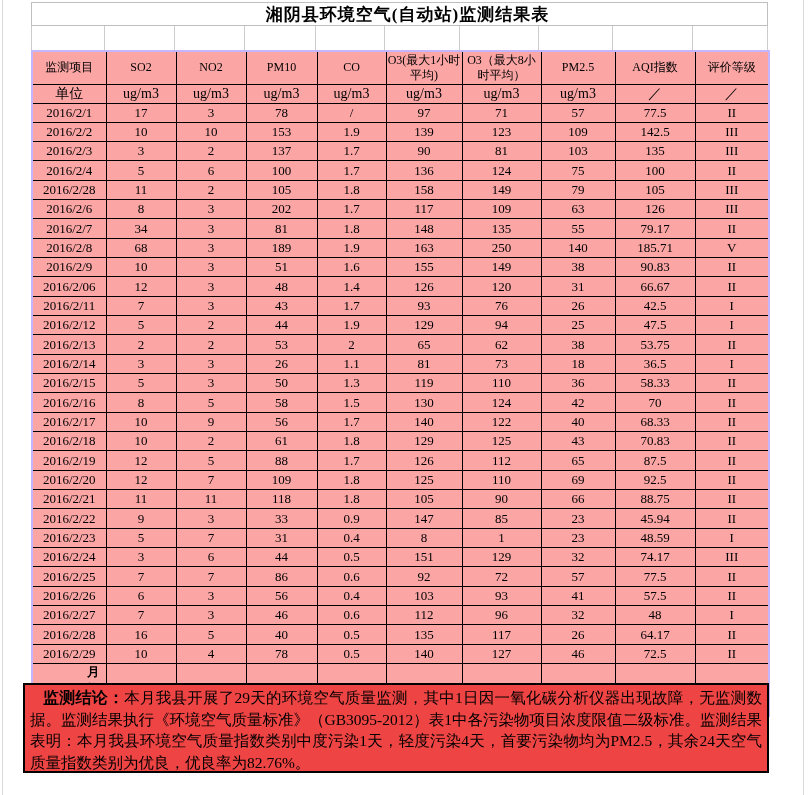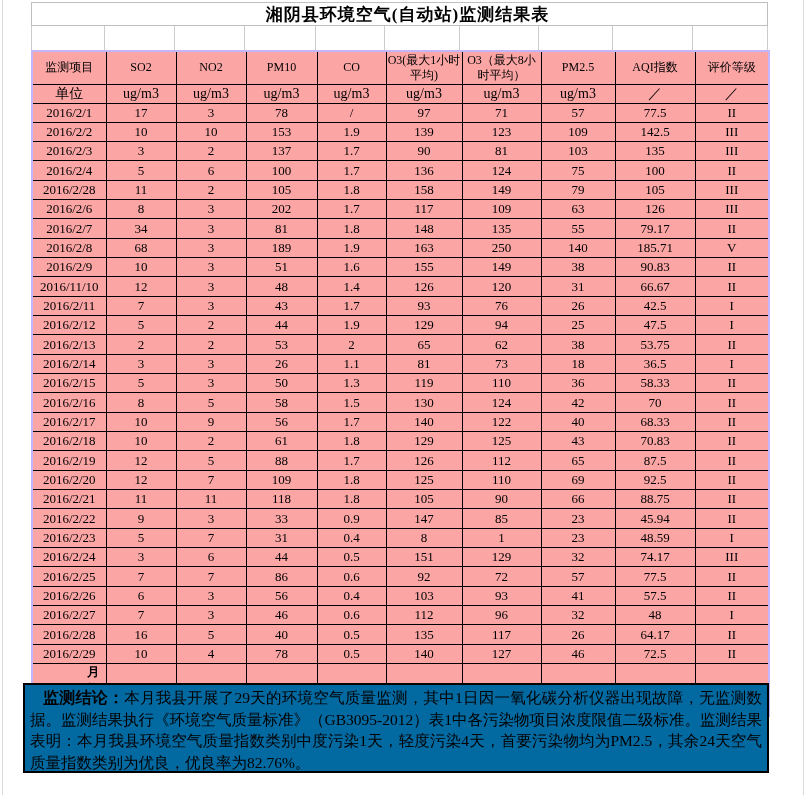--- a/index.html
+++ b/index.html
@@ -49,21 +49,21 @@
   td.date { font-size:11.5px; }
   tr.avg td { font-size:12.5px; }
   tr.avg td.rowlabel { font-weight:700; font-size:12.5px;padding-left:48px; }
 
   .conclusion-box {
     position:absolute; left:23px; top:683px; width:746px; height:90px;
     border:2px solid #000;
     padding:2px 5px 2px 5px;
     font-size:15.5px; line-height:21.5px;
     text-align:justify;
-    background:#0369a1;
+    background:#ef4444;
   }
   .concl-para { margin:0; text-indent:13px; }
   .concl-label { font-weight:700; font-size:16px; }
 </style>
 </head>
 <body>
 
 <div class="page">
   <div class="edge-line edge-left"></div>
   <div class="edge-line edge-right"></div>
@@ -225,21 +225,21 @@
           <td>3</td>
           <td>51</td>
           <td>1.6</td>
           <td>155</td>
           <td>149</td>
           <td>38</td>
           <td>90.83</td>
           <td>II</td>
         </tr>
         <tr>
-          <td class="date">2016/11/10</td>
+          <td class="date">2016/2/06</td>
           <td>12</td>
           <td>3</td>
           <td>48</td>
           <td>1.4</td>
           <td>126</td>
           <td>120</td>
           <td>31</td>
           <td>66.67</td>
           <td>II</td>
         </tr>

